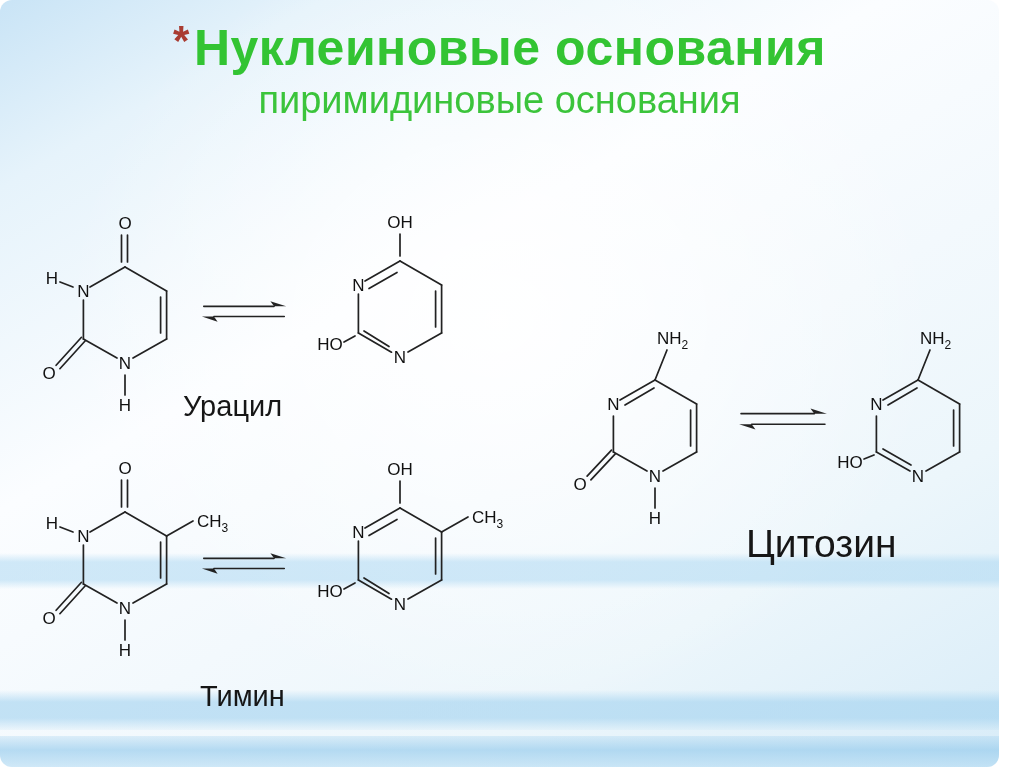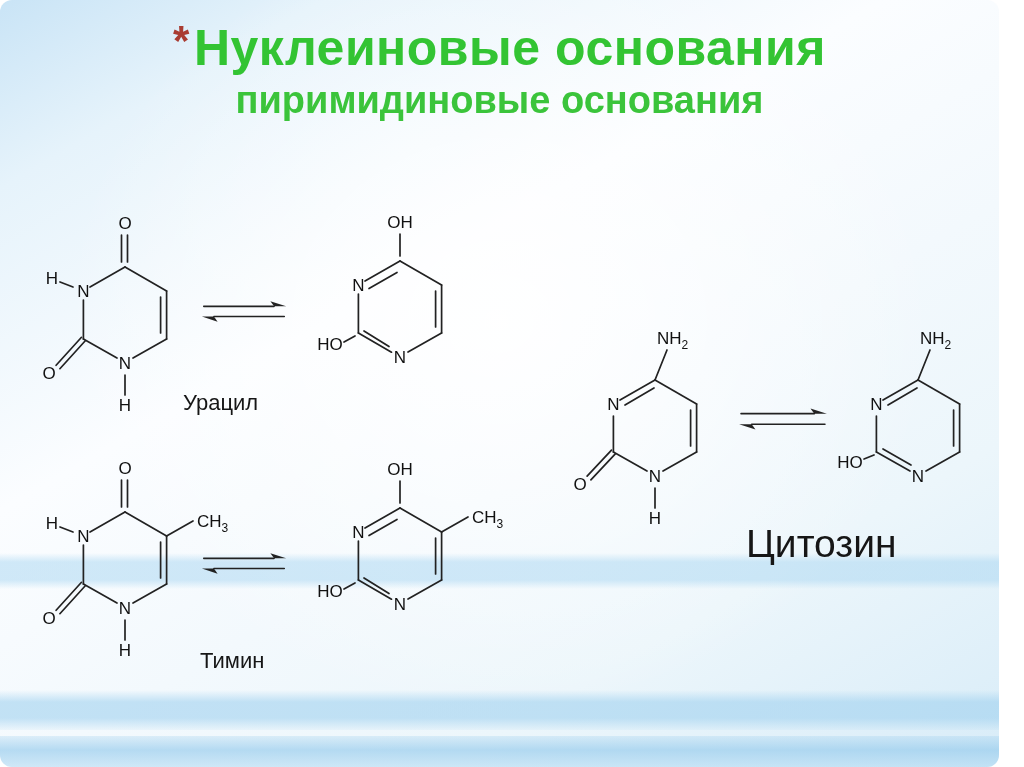--- a/index.html
+++ b/index.html
@@ -15,30 +15,30 @@
   .stripe-a { top:553px; height:36px;
     background:linear-gradient(180deg, rgba(173,216,242,0) 0%, rgba(173,216,242,0.55) 25%, rgba(173,216,242,0.55) 75%, rgba(173,216,242,0) 100%); }
   .stripe-b { top:690px; height:40px;
     background:linear-gradient(180deg, rgba(160,209,239,0) 0%, rgba(160,209,239,0.6) 30%, rgba(160,209,239,0.6) 70%, rgba(160,209,239,0.1) 100%); }
   .stripe-c { top:736px; height:31px;
     background:linear-gradient(180deg, rgba(148,202,236,0.25) 0%, rgba(148,202,236,0.65) 45%, rgba(173,216,242,0.5) 100%); }
 
   .title-wrap { position:absolute; top:18px; left:0; width:100%; text-align:center; }
   .title-line { font-size:50px; font-weight:700; color:#33c433; letter-spacing:0.5px; line-height:1.1; }
   .asterisk { color:#a93c32; font-size:42px; font-weight:700; vertical-align:10px; margin-right:4px; }
-  .subtitle-line { font-size:38px; font-weight:700; color:#3bc43b; margin-top:4px; line-height:1.1; }
+  .subtitle-line { font-size:38px; font-weight:400; color:#3bc43b; margin-top:4px; line-height:1.1; }
 
   .mol { position:absolute; }
   .mol svg { display:block; }
   .bond { stroke:#222222; stroke-width:1.7; stroke-linecap:round; fill:none; }
   .head { fill:#222222; stroke:none; }
   .atom { font-family:"Liberation Sans", sans-serif; font-size:17px; fill:#111111; }
   .sub  { font-size:12px; }
 
-  .mol-label { position:absolute; font-size:22px; color:#161616; }
+  .mol-label { position:absolute; font-size:29px; color:#161616; }
 </style>
 </head>
 <body>
 
 <div class="slide">
 
   <div class="stripe stripe-a"></div>
   <div class="stripe stripe-b"></div>
   <div class="stripe stripe-c"></div>
 
@@ -160,21 +160,21 @@
         <line x1="136.6" y1="81" x2="163" y2="66"></line>
       </g>
       <text class="atom" x="95" y="24" text-anchor="middle">OH</text>
       <text class="atom" x="53.4" y="87" text-anchor="middle">N</text>
       <text class="atom" x="25" y="146" text-anchor="middle">HO</text>
       <text class="atom" x="95" y="159" text-anchor="middle">N</text>
       <text class="atom" x="167" y="72" text-anchor="start"><tspan>CH</tspan><tspan class="sub" dy="5">3</tspan></text>
     </svg>
   </div>
 
-  <div class="mol-label" style="left:200px; top:648px;">Тимин</div>
+  <div class="mol-label" style="left:200px; top:680px;">Тимин</div>
 
   <div class="mol" style="left:565px; top:298px;">
     <svg viewBox="0 0 205 240" width="205" height="240">
       <g class="bond">
         <line x1="90" y1="82" x2="102" y2="52"></line>
         <line x1="90" y1="82" x2="131.6" y2="106"></line>
         <line x1="131.6" y1="106" x2="131.6" y2="154"></line>
         <line x1="125.6" y1="112" x2="125.6" y2="148"></line>
         <line x1="131.6" y1="154" x2="98" y2="173"></line>
         <line x1="82" y1="173" x2="48.4" y2="154"></line>

